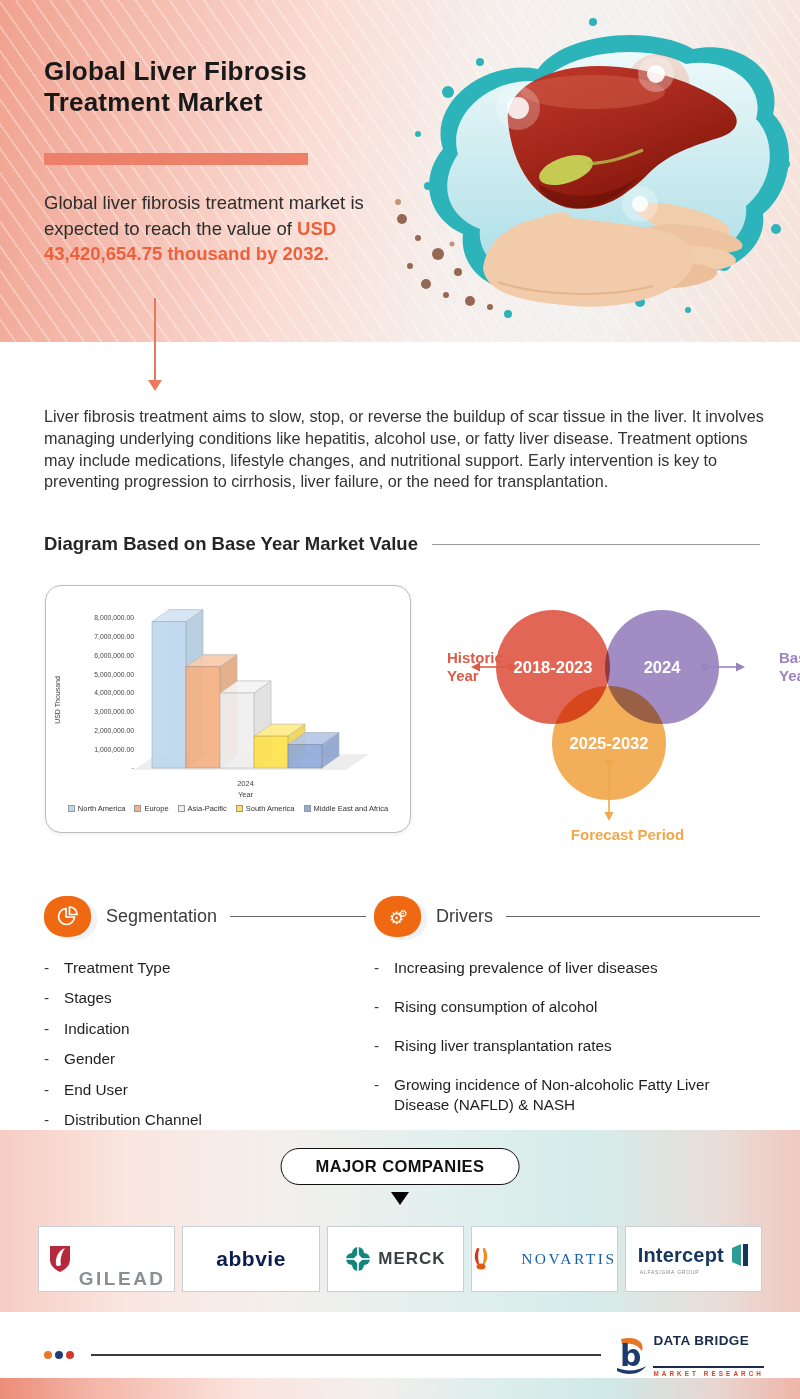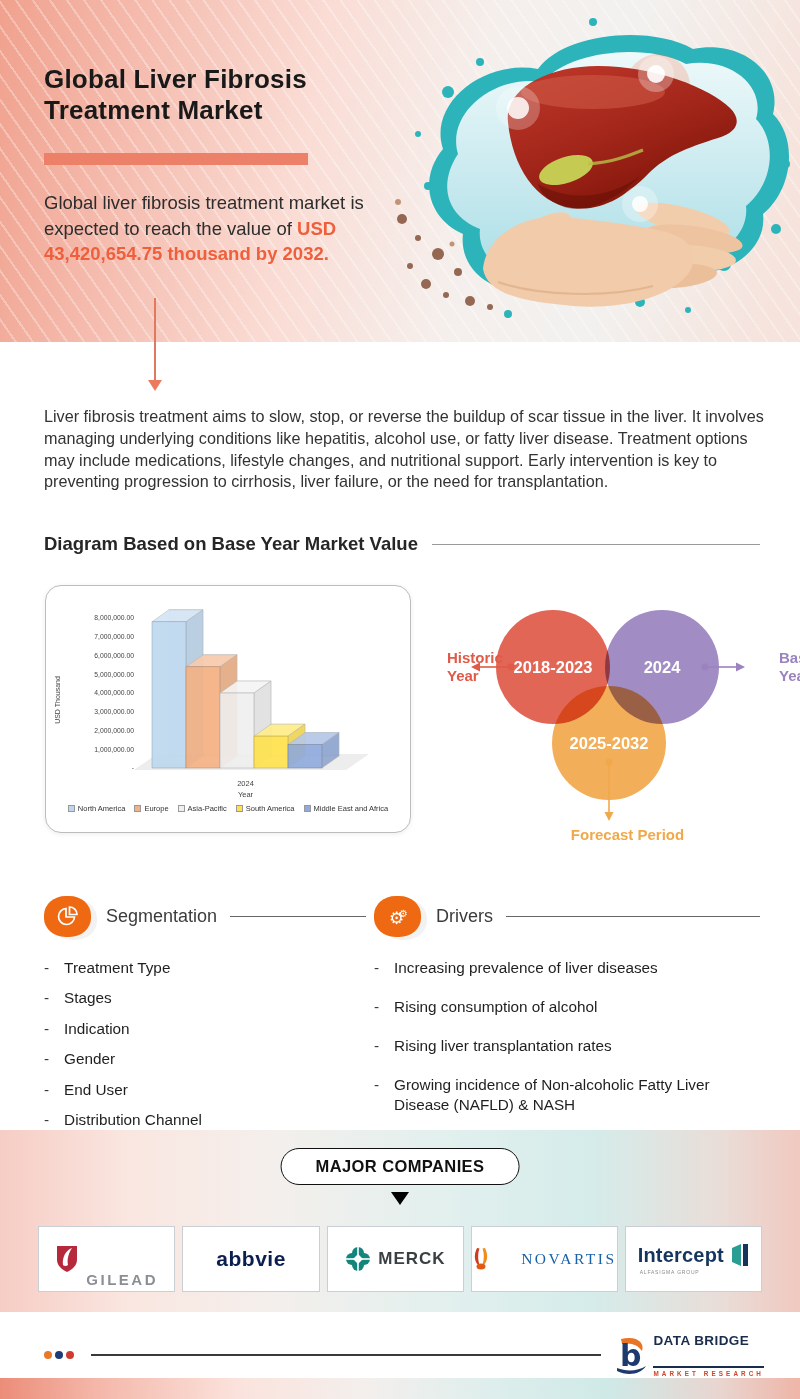--- a/index.html
+++ b/index.html
@@ -4,21 +4,21 @@
 <style>
   * { margin:0; padding:0; box-sizing:border-box; }
   body { background:#dfe3e6; font-family:"Liberation Sans","DejaVu Sans",sans-serif; }
   .page { position:relative; width:800px; height:1399px; margin:0 auto; background:#ffffff; overflow:hidden; }
 
   
   .hero { position:absolute; left:0; top:0; width:800px; height:342px;
     background:linear-gradient(100deg,#f0a18d 0%,#f5bdb0 18%,#fadcd4 38%,#f5efec 58%,#f2f1ef 75%,#f6e3dc 96%); }
   .hero-stripes { position:absolute; inset:0;
     background:repeating-linear-gradient(55deg, rgba(255,255,255,0) 0 12px, rgba(255,255,255,.30) 12px 14px); }
-  .hero h1 { position:absolute; left:44px; top:64px; width:330px; font-size:26px; line-height:1.2;
+  .hero h1 { position:absolute; left:44px; top:56px; width:330px; font-size:26px; line-height:1.2;
     font-weight:800; color:#191919; letter-spacing:.2px; }
   .accent-bar { position:absolute; left:44px; top:153px; width:264px; height:12px; background:#ec8069; }
   .hero-desc { position:absolute; left:44px; top:190px; width:340px; font-size:18.5px; line-height:1.38; color:#2d2d2d; }
   .hero-desc .hl { font-weight:700; color:#f05f3b; }
   .hero-art { position:absolute; right:0; top:14px; }
 
   .down-connector { position:absolute; left:148px; top:298px; width:14px; height:92px; z-index:5; }
   .down-connector .line { position:absolute; left:6px; top:0; width:1.5px; height:82px; background:#e07a5e; }
   .down-connector .tri { position:absolute; left:0; top:82px; width:0; height:0;
     border-left:7px solid transparent; border-right:7px solid transparent; border-top:11px solid #ec7b5e; }
@@ -65,21 +65,21 @@
     background:linear-gradient(90deg,#f6cdc4 0%,#fae6e0 16%,#f4efec 34%,#e3f0ee 54%,#d5ecea 74%,#e9ddd8 90%,#f0c9c0 100%); }
   .pill { position:absolute; left:50%; transform:translateX(-50%); top:18px; background:#fff;
     border:1.6px solid #111; border-radius:20px; padding:8px 34px; font-size:16.5px; font-weight:600;
     letter-spacing:.4px; color:#111; white-space:nowrap; }
   .pill-tri { position:absolute; left:50%; transform:translateX(-50%); top:62px; width:0; height:0;
     border-left:9px solid transparent; border-right:9px solid transparent; border-top:13px solid #000; }
   .logo-row { position:absolute; left:38px; right:38px; top:96px; display:flex; gap:7px; }
   .logo-card { flex:1; height:66px; background:#fff; border:1px solid #c9cfd4; display:flex;
     flex-direction:column; align-items:center; justify-content:center; }
   .logo-inner { display:flex; align-items:center; gap:7px; }
-  .gilead-text { font-size:15px; font-weight:600; letter-spacing:2.5px; color:#8b8f94;margin-top:40px; }
+  .gilead-text { font-size:19px; font-weight:600; letter-spacing:2.5px; color:#8b8f94;margin-top:40px; }
   .abbvie-text { font-size:21px; font-weight:700; letter-spacing:.5px; color:#0a1e50; }
   .merck-text { font-size:17px; font-weight:800; letter-spacing:1px; color:#3a3f42; }
   .novartis-text { font-family:"Liberation Serif","DejaVu Serif",serif; font-size:15.5px; letter-spacing:2.5px; color:#1661a8;margin-left:24px; }
   .intercept-text { font-size:20px; font-weight:800; color:#16355e; letter-spacing:.2px; }
   .intercept-sub { font-size:5px; letter-spacing:.8px; color:#8a8a8a; margin-top:1px; align-self:flex-start; margin-left:2px; }
   .intercept-col { display:flex; flex-direction:column; }
 
   
   .footer-row { position:absolute; left:44px; right:36px; top:1332px; height:46px; display:flex; align-items:center; }
   .dot { width:8px; height:8px; border-radius:50%; margin-right:3px; flex:none; }

